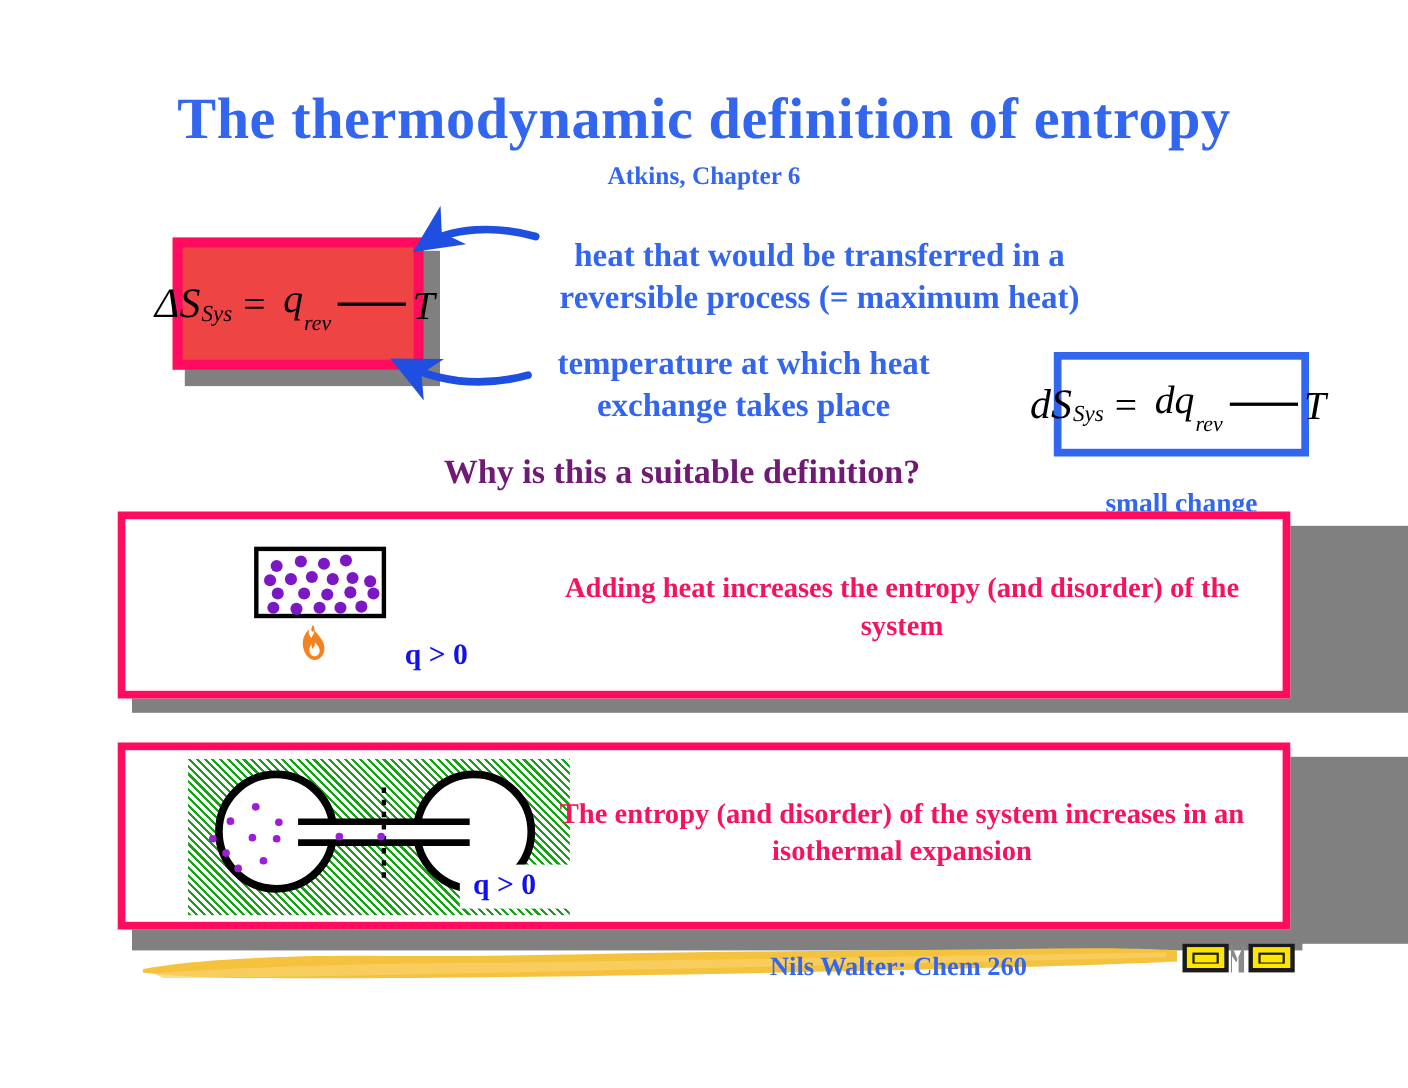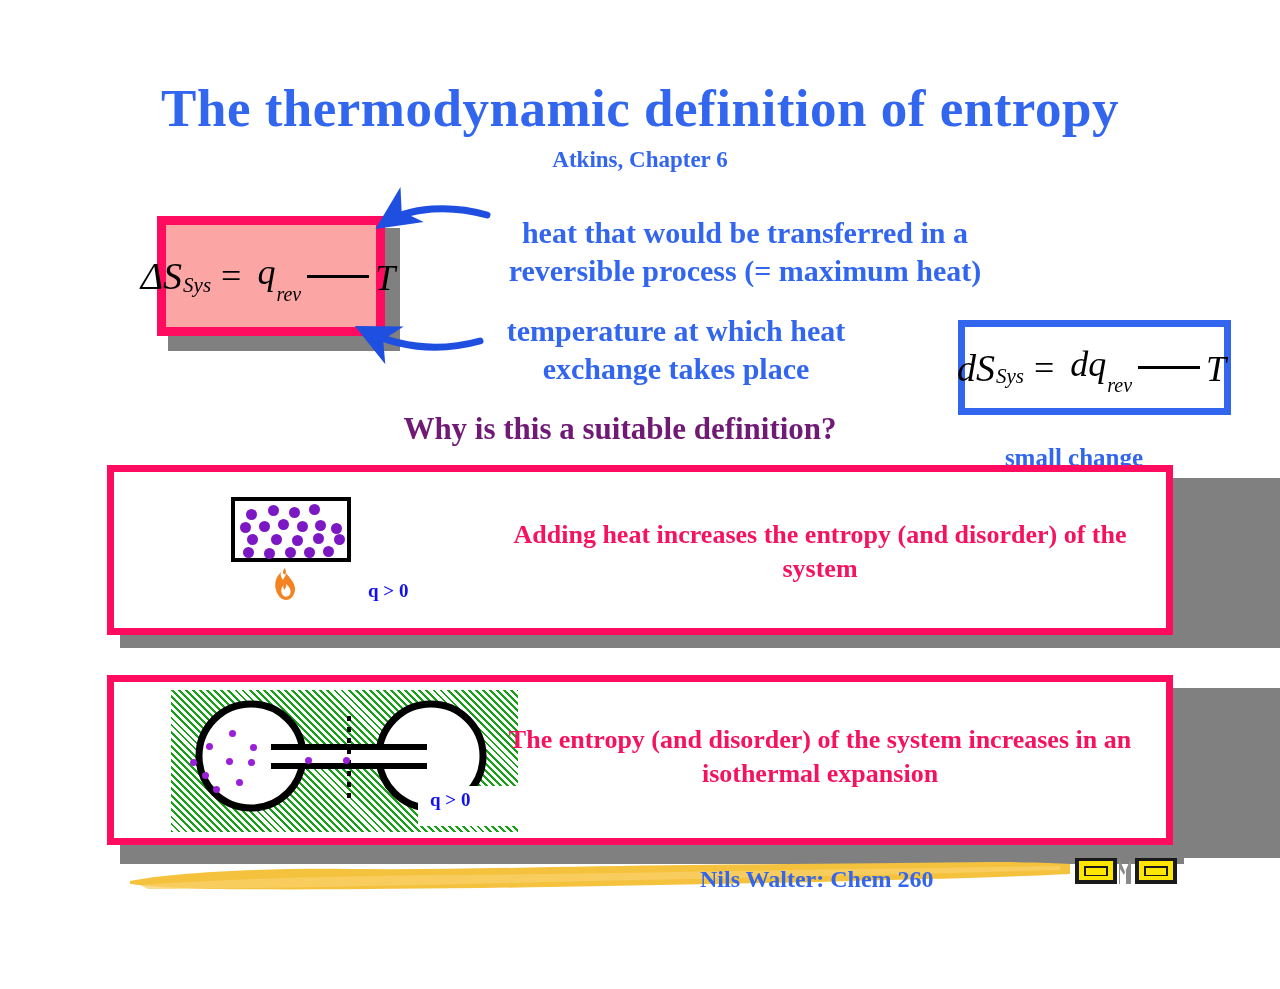--- a/index.html
+++ b/index.html
@@ -48,33 +48,33 @@
   #eq1-shadow {
     position: absolute;
     left: 168px; top: 228px;
     width: 232px; height: 123px;
     background: #808080;
   }
   #eq1-box {
     position: absolute;
     left: 157px; top: 216px;
     width: 228px; height: 120px;
-    background: #fca5a5;
+    background: #ef4444;
     border: 9px solid #FF0B60;
     box-sizing: border-box;
     display: flex;
     align-items: center;
     justify-content: center;
   }
 
   
   #eq2-box {
     position: absolute;
     left: 958px; top: 320px;
-    width: 273px; height: 95px;
+    width: 232px; height: 95px;
     background: #ffffff;
     border: 7px solid #3366EE;
     box-sizing: border-box;
     display: flex;
     align-items: center;
     justify-content: center;
   }
 
   
   .math {
@@ -210,21 +210,21 @@
   }
   #flame {
     position: absolute;
     left: 272px; top: 568px;
     width: 26px; height: 36px;
   }
   .qlabel {
     position: absolute;
     color: #1111EE;
     font-weight: bold;
-    font-size: 19px;
+    font-size: 27px;
   }
   #q1 { left: 368px; top: 580px; }
 
   
   #hatchbox {
     position: absolute;
     left: 171px; top: 690px;
     width: 347px; height: 142px;
     background-color: #ffffff;
     background-image: repeating-linear-gradient(

